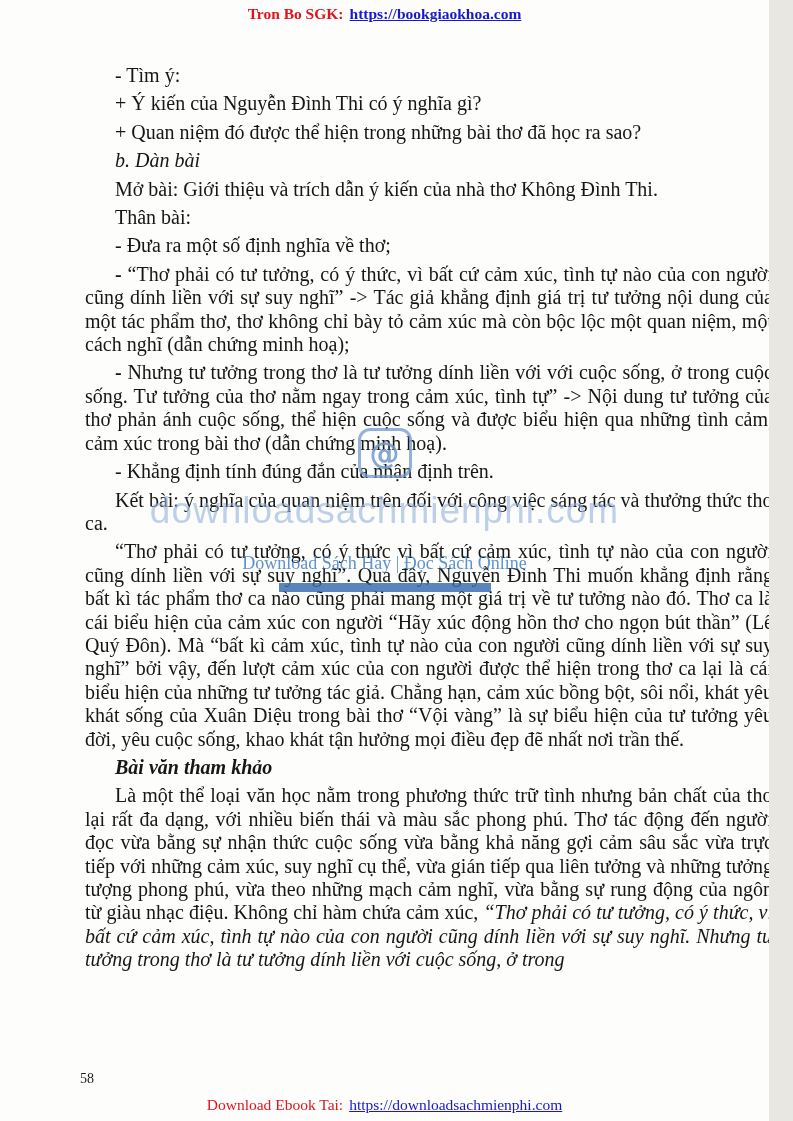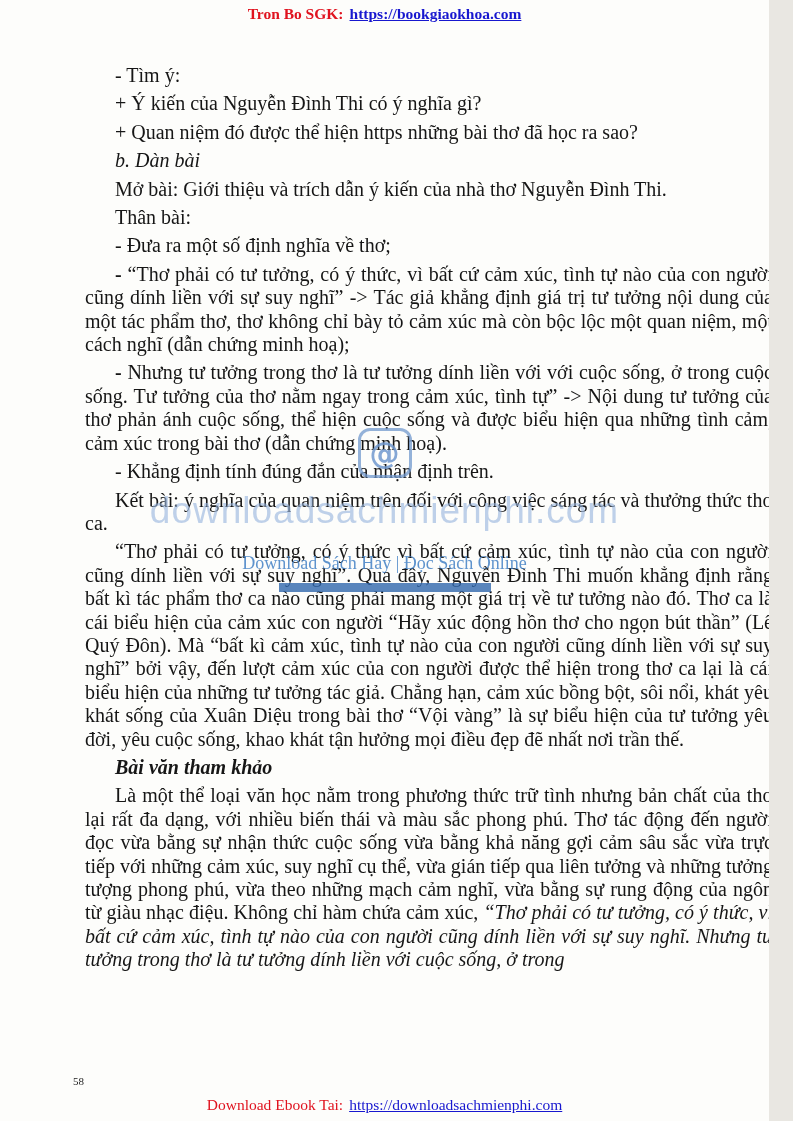--- a/index.html
+++ b/index.html
@@ -25,21 +25,21 @@
   .wm-logo { display:inline-block; width:54px; height:50px; line-height:45px;
              border:3px solid rgba(112,152,206,.75); border-radius:12px;
              font-size:30px; font-weight:bold; color:rgba(112,152,206,.85);
              font-family:"DejaVu Sans", sans-serif; }
   .wm-site { margin-top:12px; font-size:37px; letter-spacing:1px;
              color:rgba(152,180,221,.62); font-family:"Liberation Sans", sans-serif; }
   .wm-tagline { margin-top:21px; font-size:18px; color:rgba(66,128,196,.85);
                 font-family:Liberation Serif, serif; }
   .wm-bar { margin:9px auto 0; width:212px; height:9px; background:rgba(47,102,172,.8); }
 
-  .page-number { position:absolute; left:73px; bottom:34px; font-size:11px; color:#1d1d1d; }
+  .page-number { position:absolute; left:80px; bottom:34px; font-size:14px; color:#1d1d1d; }
   .footer-line { position:absolute; bottom:7px; left:0; width:100%; text-align:center;
                  font-size:15.5px; font-weight:normal; }
 </style>
 </head>
 <body>
 
 <div class="page">
 
   <div class="header-line">
     <span class="red-label">Tron Bo SGK:</span><a class="url-link">https://bookgiaokhoa.com</a>
@@ -48,23 +48,23 @@
   <div class="watermark">
     <div class="wm-logo">@</div>
     <div class="wm-site">downloadsachmienphi.com</div>
     <div class="wm-tagline">Download Sách Hay | Đọc Sách Online</div>
     <div class="wm-bar"></div>
   </div>
 
   <div class="content">
       <p class="para"><span class="">- Tìm ý:</span></p>
       <p class="para"><span class="">+ Ý kiến của Nguyễn Đình Thi có ý nghĩa gì?</span></p>
-      <p class="para"><span class="">+ Quan niệm đó được thể hiện https những bài thơ đã học ra sao?</span></p>
+      <p class="para"><span class="">+ Quan niệm đó được thể hiện trong những bài thơ đã học ra sao?</span></p>
       <p class="para italic"><span class="">b. Dàn bài</span></p>
-      <p class="para"><span class="">Mở bài: Giới thiệu và trích dẫn ý kiến của nhà thơ Nguyễn Đình Thi.</span></p>
+      <p class="para"><span class="">Mở bài: Giới thiệu và trích dẫn ý kiến của nhà thơ Không Đình Thi.</span></p>
       <p class="para"><span class="">Thân bài:</span></p>
       <p class="para"><span class="">- Đưa ra một số định nghĩa về thơ;</span></p>
       <p class="para"><span class="seg-bold ">- </span><span class="">“Thơ phải có tư tưởng, có ý thức, vì bất cứ cảm xúc, tình tự nào của con người cũng dính liền với sự suy nghĩ” -&gt; Tác giả khẳng định giá trị tư tưởng nội dung của một tác phẩm thơ, thơ không chỉ bày tỏ cảm xúc mà còn bộc lộc một quan niệm, một cách nghĩ (dẫn chứng minh hoạ);</span></p>
       <p class="para"><span class="seg-bold ">- </span><span class="">Nhưng tư tưởng trong thơ là tư tưởng dính liền với với cuộc sống, ở trong cuộc sống. Tư tưởng của thơ nằm ngay trong cảm xúc, tình tự” -&gt; Nội dung tư tưởng của thơ phản ánh cuộc sống, thể hiện cuộc sống và được biểu hiện qua những tình cảm, cảm xúc trong bài thơ (dẫn chứng minh hoạ).</span></p>
       <p class="para"><span class="">- Khẳng định tính đúng đắn của nhận định trên.</span></p>
       <p class="para"><span class="">Kết bài: ý nghĩa của quan niệm trên đối với công việc sáng tác và thưởng thức thơ ca.</span></p>
       <p class="para"><span class="">“Thơ phải có tư tưởng, có ý thức vì bất cứ cảm xúc, tình tự nào của con người cũng dính liền với sự suy nghĩ”. Qua đây, Nguyễn Đình Thi muốn khẳng định rằng bất kì tác phẩm thơ ca nào cũng phải mang một giá trị về tư tưởng nào đó. Thơ ca là cái biểu hiện của cảm xúc con người “Hãy xúc động hồn thơ cho ngọn bút thần” (Lê Quý Đôn). Mà “bất kì cảm xúc, tình tự nào của con người cũng dính liền với sự suy nghĩ” bởi vậy, đến lượt cảm xúc của con người được thể hiện trong thơ ca lại là cái biểu hiện của những tư tưởng tác giả. Chẳng hạn, cảm xúc bồng bột, sôi nổi, khát yêu khát sống của Xuân Diệu trong bài thơ “Vội vàng” là sự biểu hiện của tư tưởng yêu đời, yêu cuộc sống, khao khát tận hưởng mọi điều đẹp đẽ nhất nơi trần thế.</span></p>
       <p class="para bold-italic"><span class="">Bài văn tham khảo</span></p>
       <p class="para"><span class="">Là một thể loại văn học nằm trong phương thức trữ tình nhưng bản chất của thơ lại rất đa dạng, với nhiều biến thái và màu sắc phong phú. Thơ tác động đến người đọc vừa bằng sự nhận thức cuộc sống vừa bằng khả năng gợi cảm sâu sắc vừa trực tiếp với những cảm xúc, suy nghĩ cụ thể, vừa gián tiếp qua liên tưởng và những tưởng tượng phong phú, vừa theo những mạch cảm nghĩ, vừa bằng sự rung động của ngôn từ giàu nhạc điệu. Không chỉ hàm chứa cảm xúc, </span><span class="seg-italic">“Thơ phải có tư tưởng, có ý thức, vì bất cứ cảm xúc, tình tự nào của con người cũng dính liền với sự suy nghĩ. Nhưng tư tưởng trong thơ là tư tưởng dính liền với cuộc sống, ở trong</span></p>
     </div>

